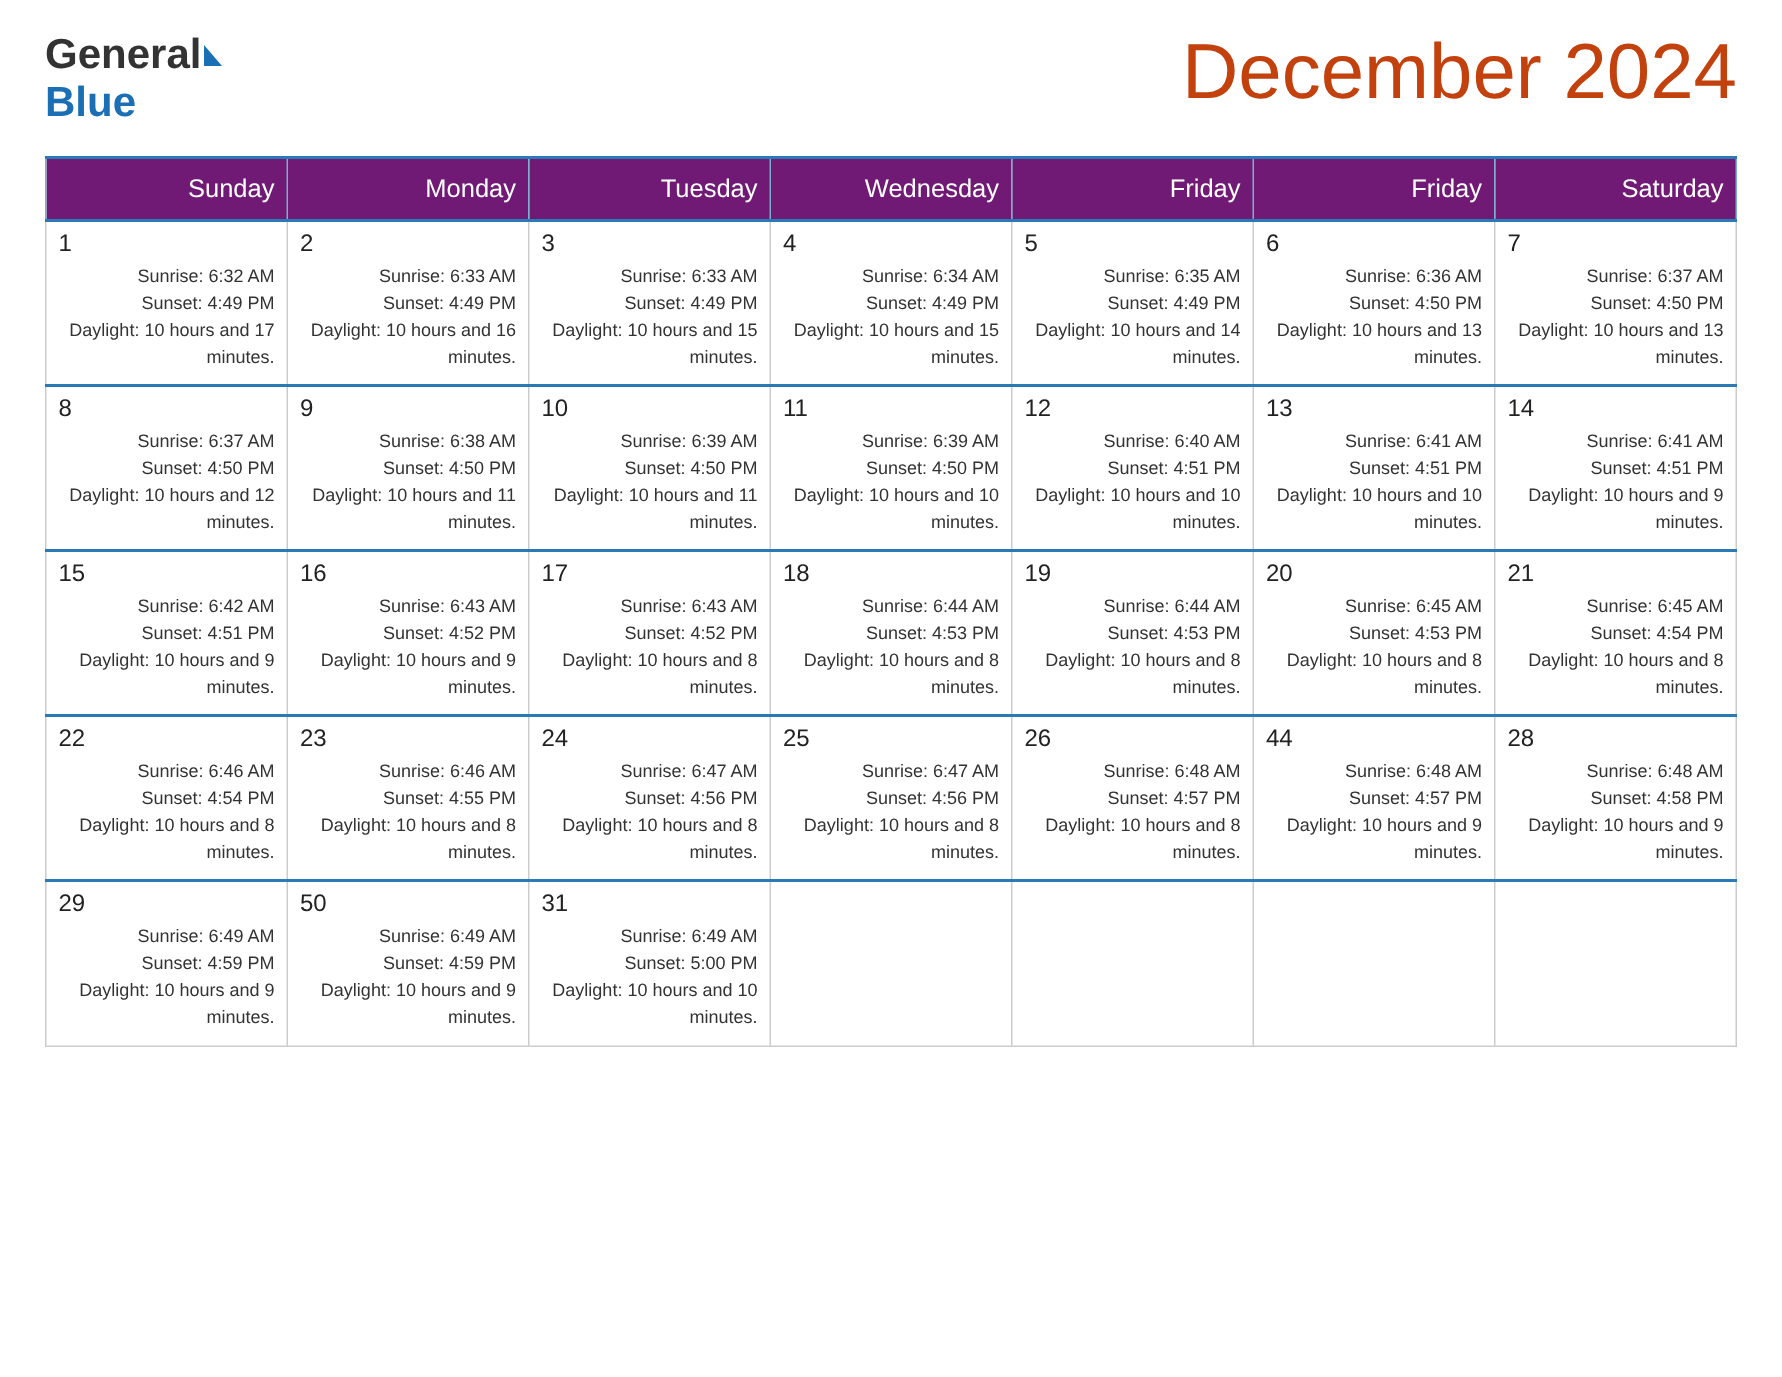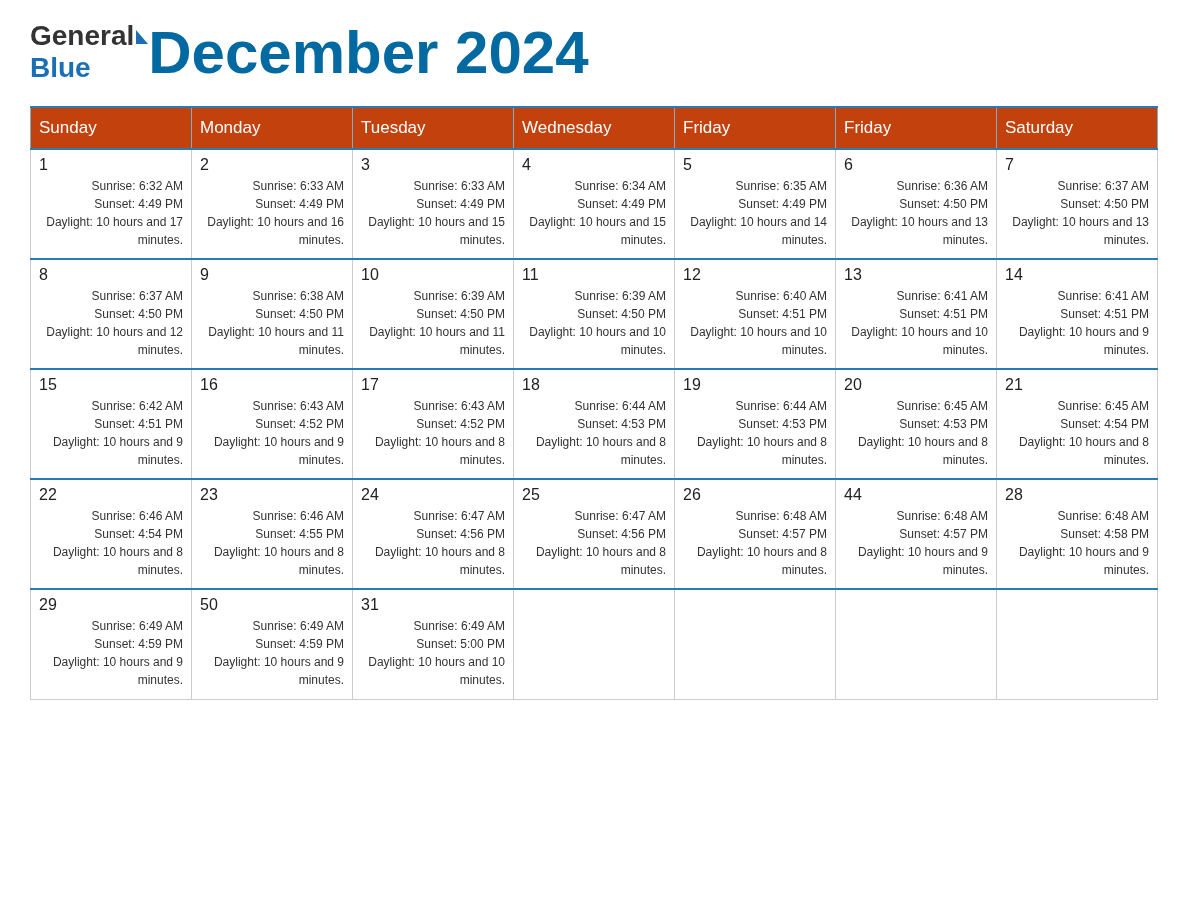--- a/index.html
+++ b/index.html
@@ -5,21 +5,21 @@
     * { margin: 0; padding: 0; box-sizing: border-box; }
     body {
       font-family: Arial, sans-serif;
       background: #fff;
       width: 1188px;
       min-height: 918px;
       padding: 20px 30px;
     }
     .header-area {
       display: flex;
-      justify-content: flex-start;
+      justify-content: space-between;
       align-items: flex-start;
       margin-bottom: 20px;
     }
     .logo-area {
       display: flex;
       flex-direction: column;
       align-items: flex-start;
     }
     .logo-text {
       font-size: 28px;
@@ -41,42 +41,42 @@
     }
     .logo-blue {
       color: #1a6fb5;
       font-size: 28px;
       font-weight: bold;
     }
     .title-area {
       text-align: right;
     }
     .month-title {
-      font-size: 60px;
-      font-weight: bold;
-      color: #0369a1;
+      font-size: 52px;
+      font-weight: normal;
+      color: #c2410c;
       line-height: 1.1;
     }
     .location-title {
       font-size: 22px;
       color: #555;
       margin-top: 5px;
     }
     .calendar-table {
       width: 100%;
       border-collapse: collapse;
       border: 1px solid #aaa;
     }
     .calendar-table th {
-      background-color: #c2410c;
+      background-color: #701a75;
       color: #fff;
       font-size: 17px;
       font-weight: normal;
       padding: 10px 8px;
-      text-align: left;
+      text-align: right;
       border: 1px solid #7aaecc;
     }
     .calendar-table td {
       vertical-align: top;
       padding: 6px 8px;
       border: 1px solid #ccc;
       width: 14.28%;
       height: 110px;
       font-size: 12.5px;
       color: #333;

